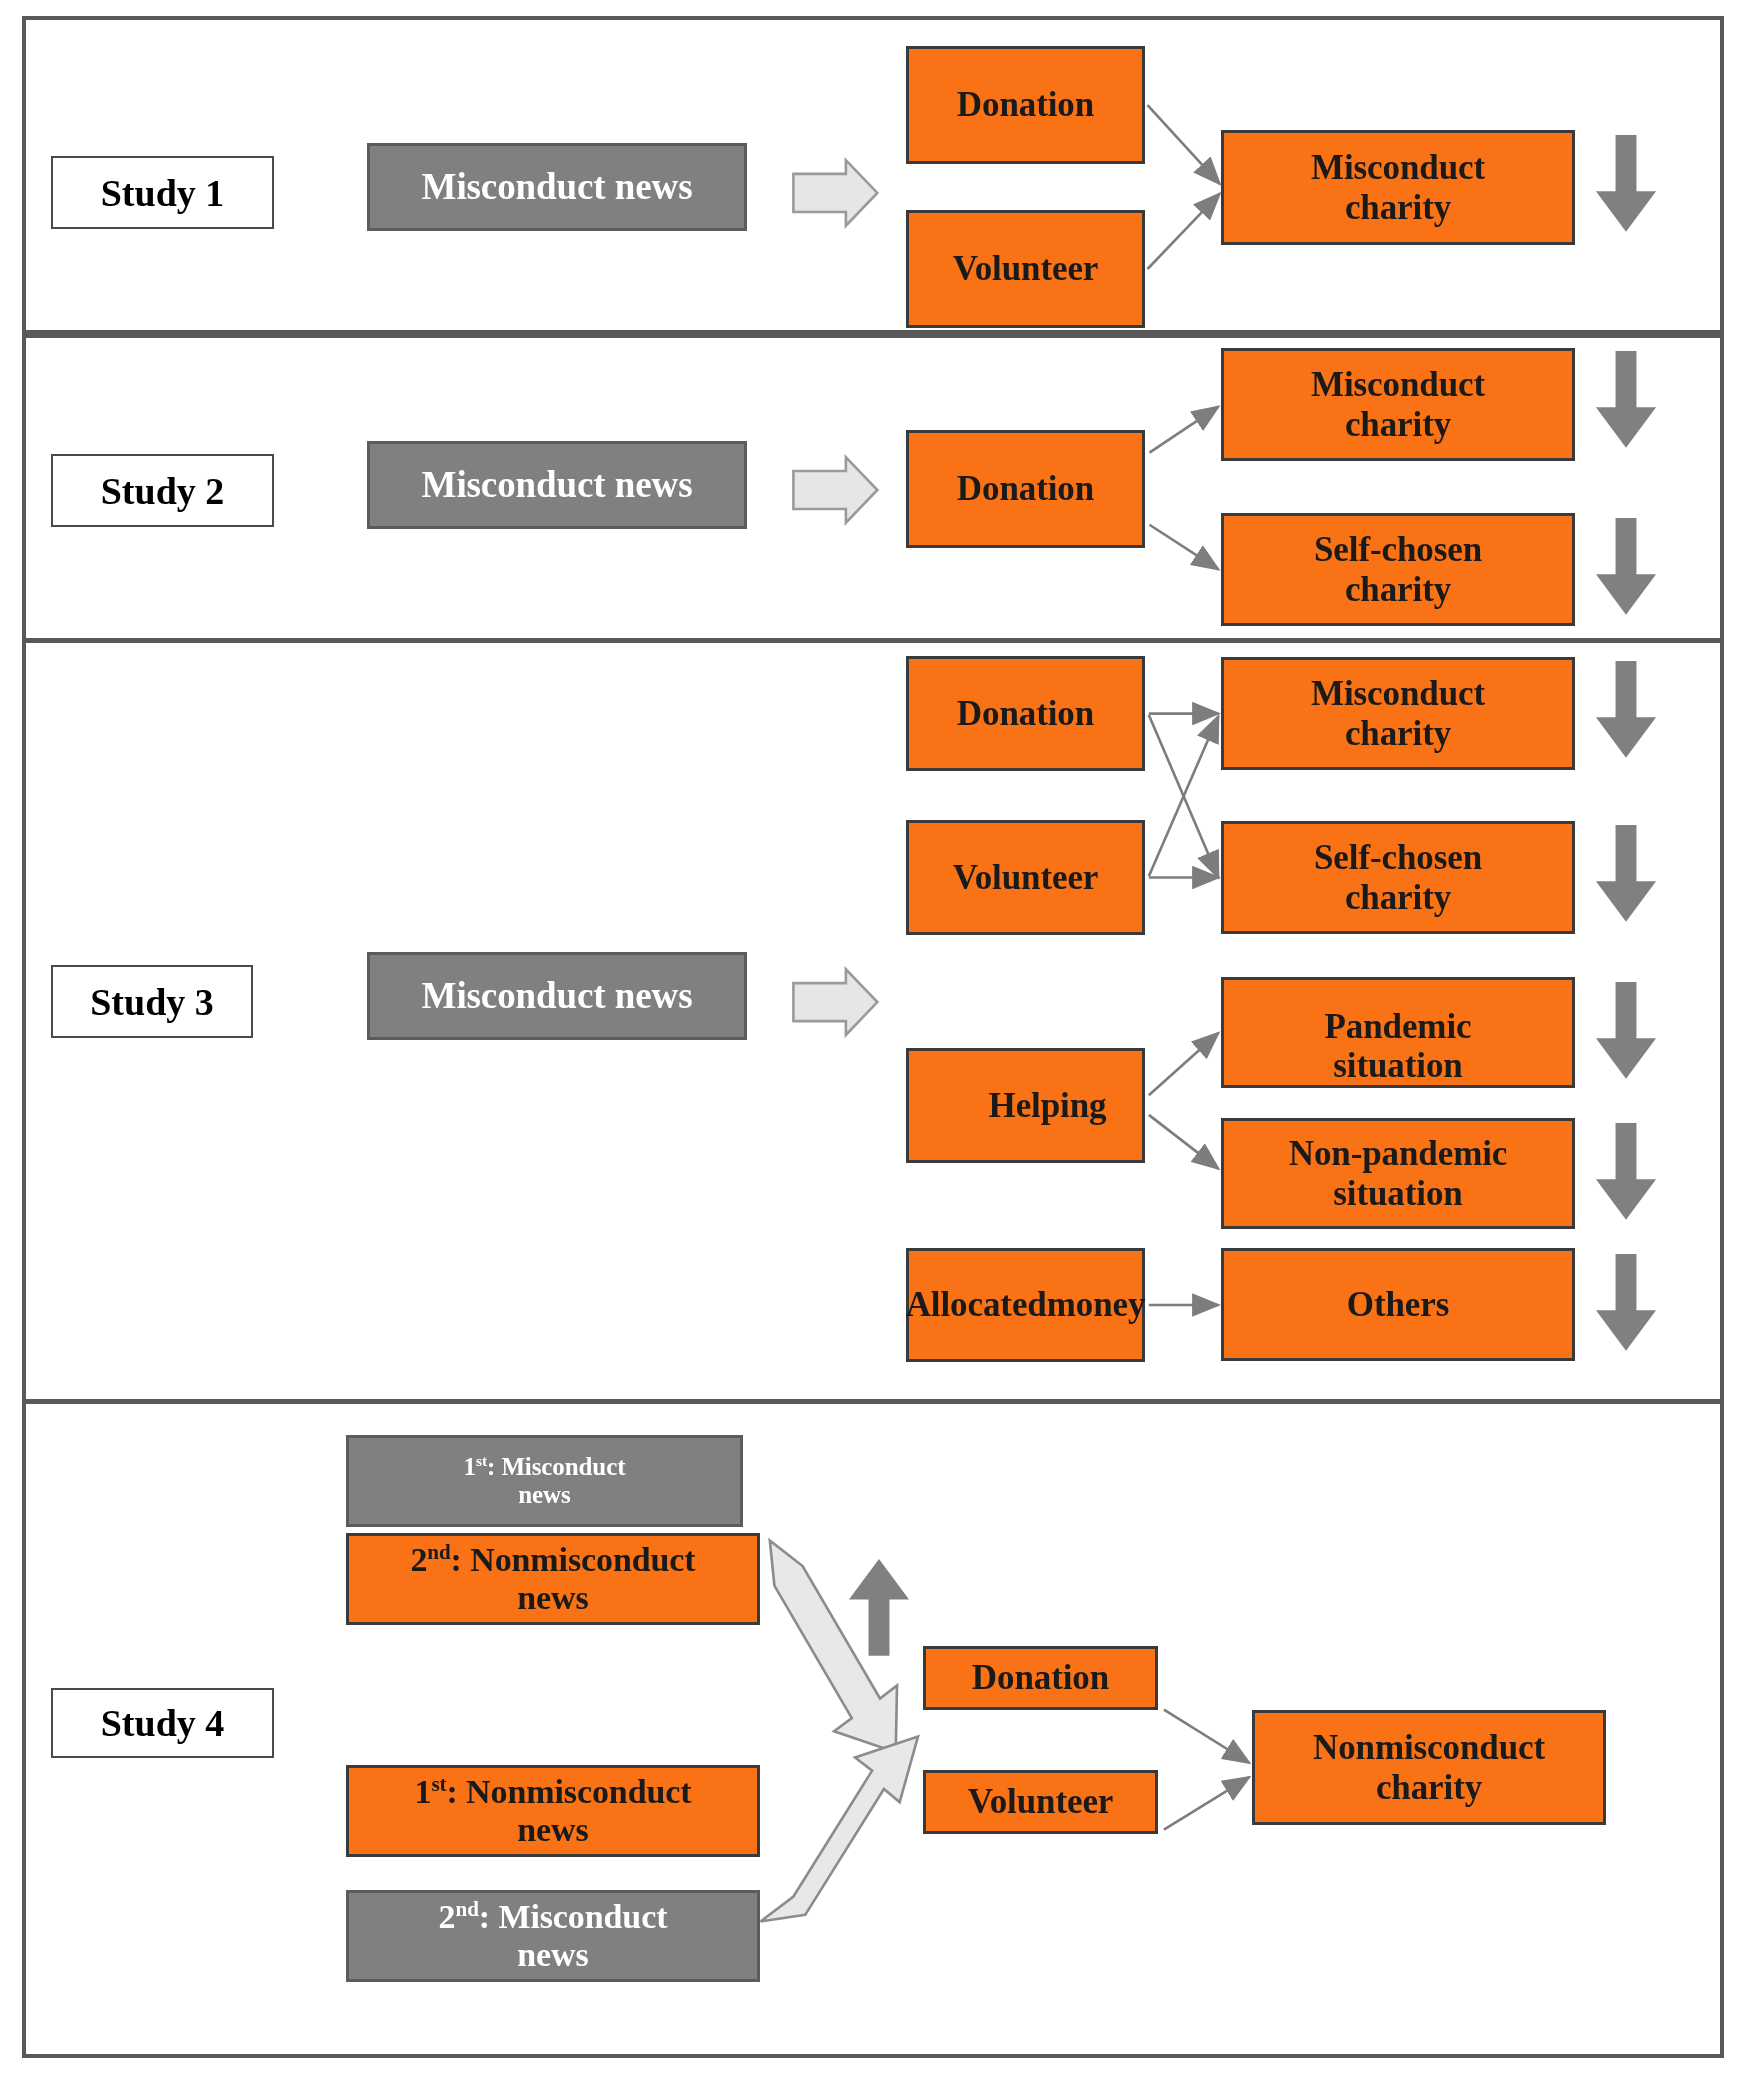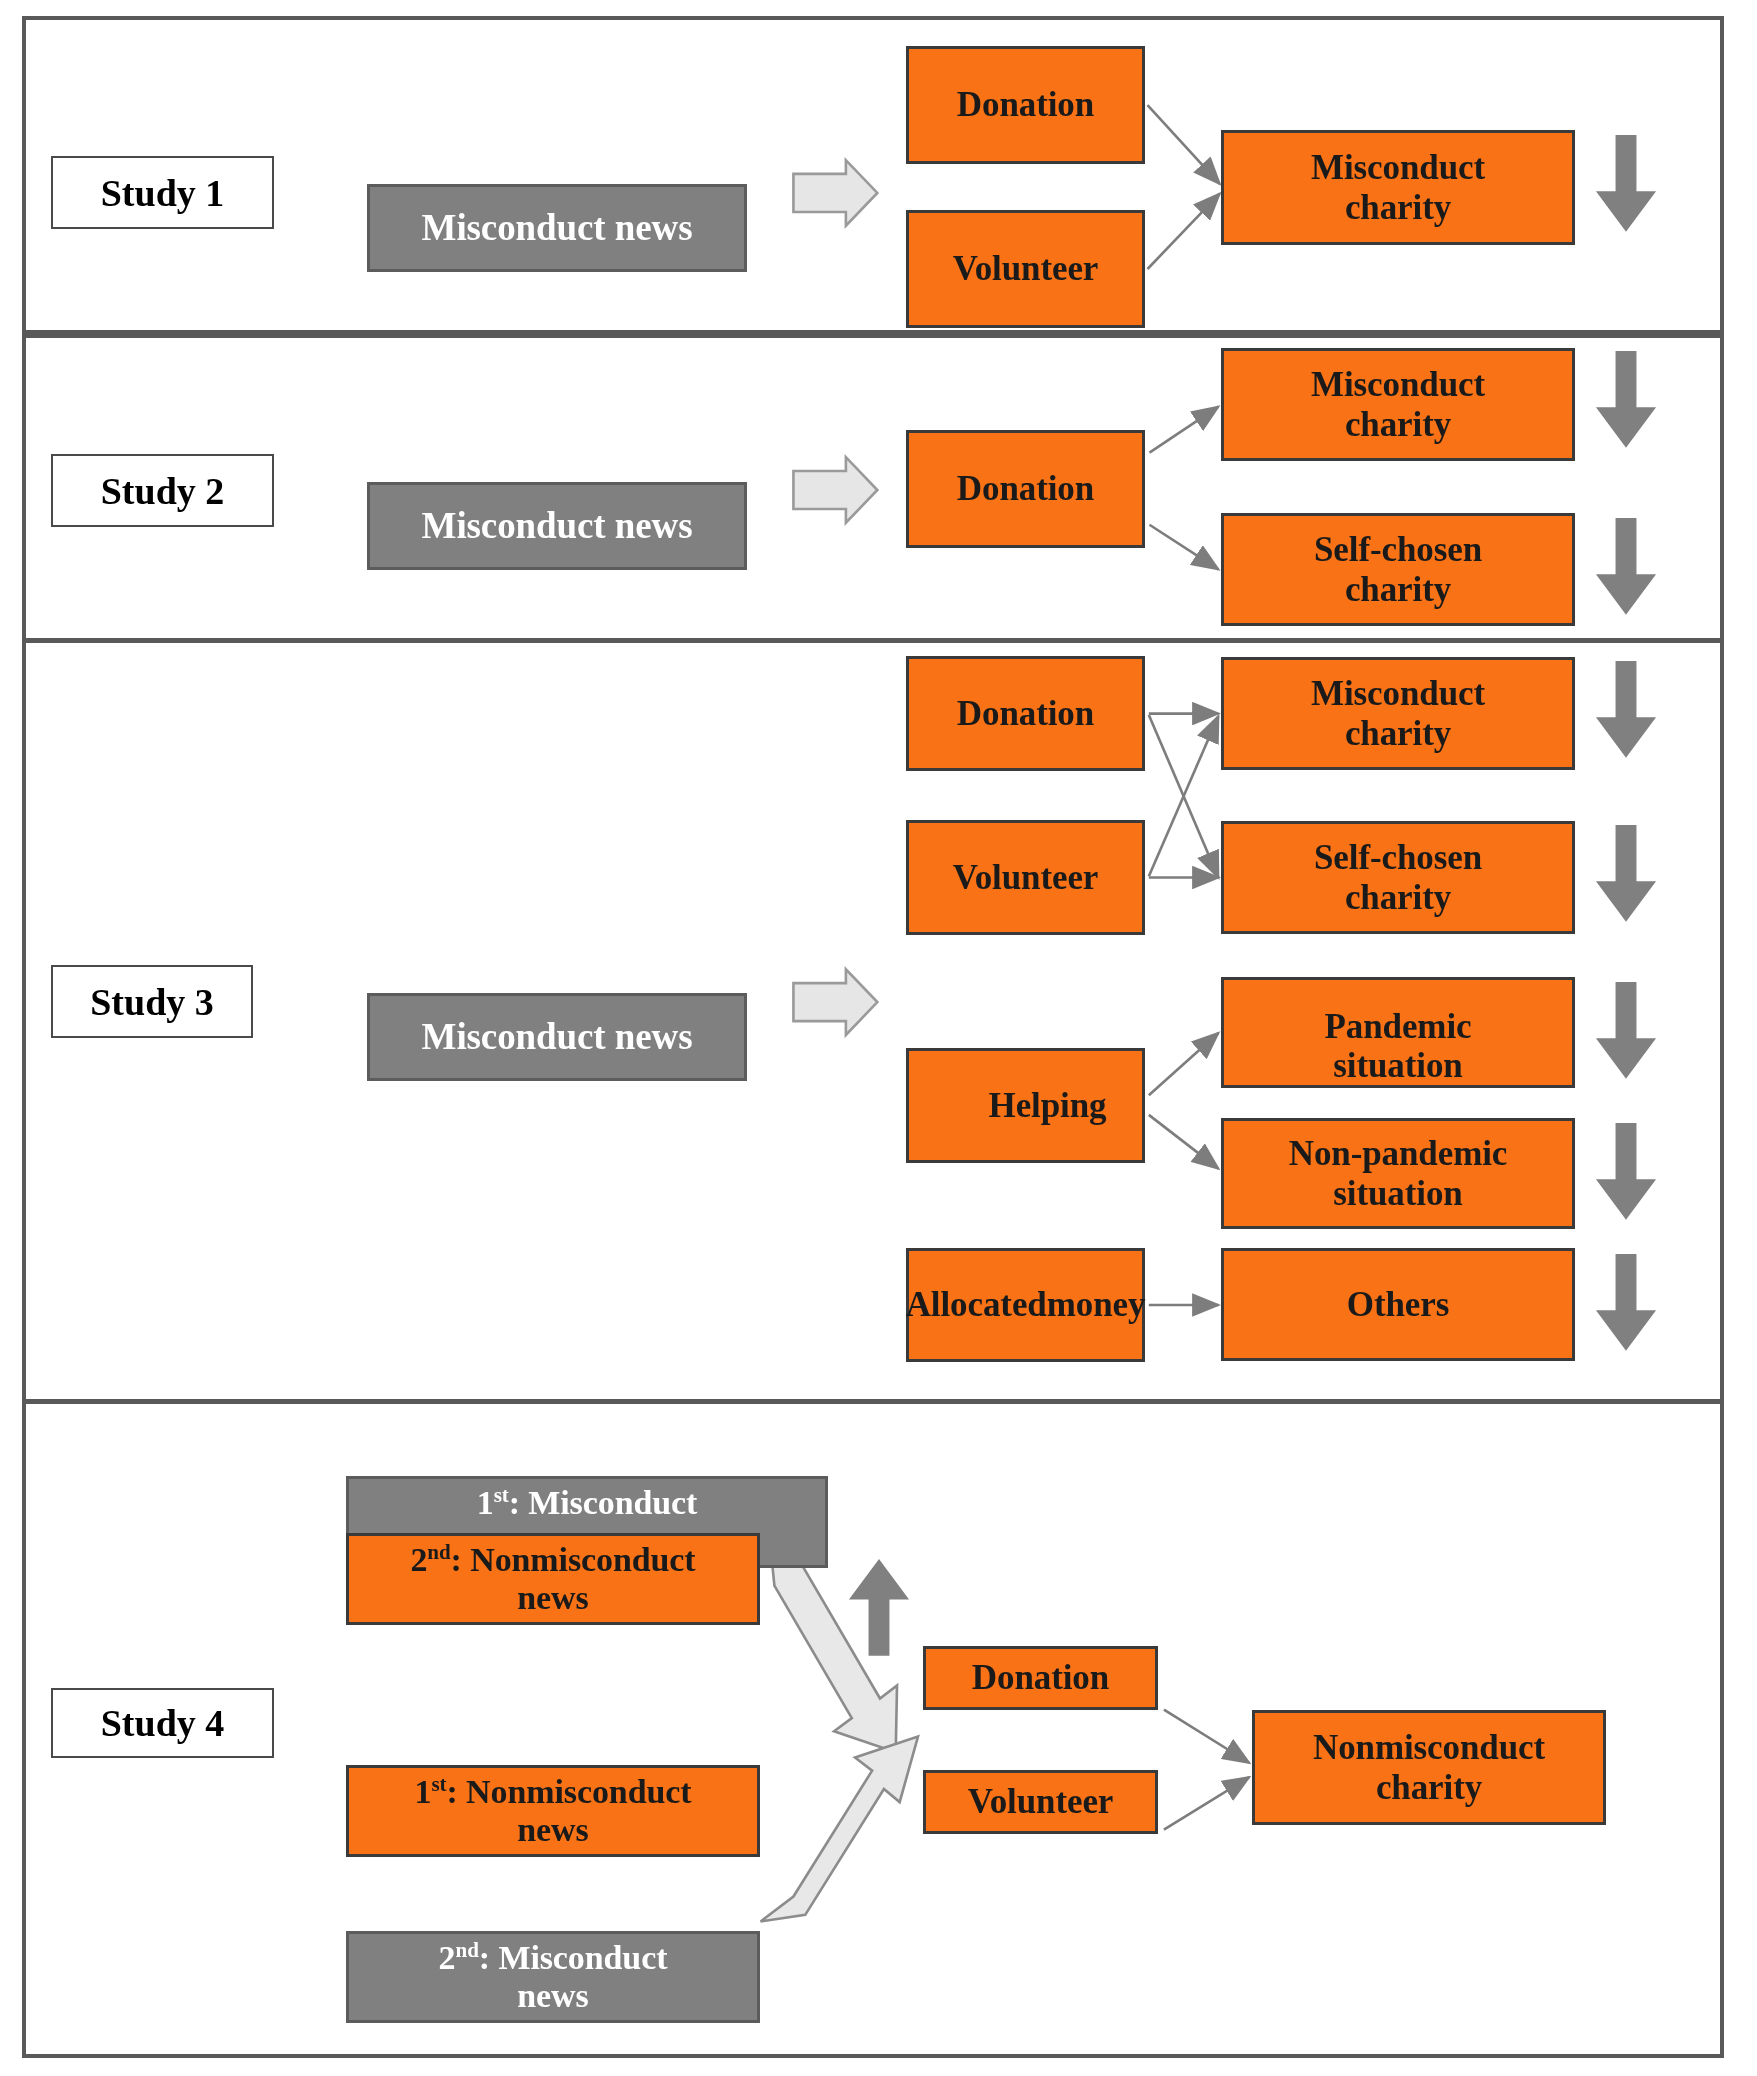--- a/index.html
+++ b/index.html
@@ -9,21 +9,21 @@
   
   #frame{position:absolute;left:22px;top:15.7px;width:1702px;height:2042px;
          border:4.6px solid #595959;box-sizing:border-box;background:#fff;}
 
   .divider{position:absolute;left:22px;width:1702px;background:#595959;}
 
   
   .box{position:absolute;box-sizing:border-box;border:3.3px solid #3a3a3a;background:#f97316;
        color:#1a1a1a;font-weight:bold;display:flex;align-items:center;justify-content:center;
        text-align:center;line-height:1.12;letter-spacing:-0.1px;}
-  .box.gray{background:#808080;border-color:#5c5c5c;color:#ffffff;margin-top:41px;}
+  .box.gray{background:#808080;border-color:#5c5c5c;color:#ffffff;}
 
   
   .studylabel{position:absolute;box-sizing:border-box;border:2.6px solid #4a4a4a;background:#fff;
        display:flex;align-items:center;justify-content:center;font-weight:bold;color:#000;}
 
   
   #links{position:absolute;left:0;top:0;width:1758px;height:2077px;pointer-events:none;}
 
   
   .vArrow{position:absolute;}
@@ -202,21 +202,21 @@
     <path d="M34,0 L66,0 L66,86 L96,86 L50,148 L4,86 L34,86 Z" fill="#808080"></path>
   </svg>
   <svg class="vArrow" style="left:1593px;top:1254px;" width="66" height="98" viewBox="0 0 100 150">
     <path d="M34,0 L66,0 L66,86 L96,86 L50,148 L4,86 L34,86 Z" fill="#808080"></path>
   </svg>
 
   <div class="studylabel" style="left:51px;top:1688px;width:223px;height:70px;font-size:38px;">
     <span>Study 4</span>
   </div>
 
-  <div class="box gray" style="left:346px;top:1435px;width:482px;height:92px;font-size:34px;flex-direction:column;">
+  <div class="box gray" style="left:346px;top:1435px;width:397px;height:92px;font-size:25px;flex-direction:column;">
     <span>
       <span>1</span><sup>st</sup><span>: Misconduct</span>
     </span>
     <span>news</span>
   </div>
 
   <div class="box" style="left:346px;top:1533px;width:414px;height:92px;font-size:34px;flex-direction:column;">
     <span>
       <span>2</span><sup>nd</sup><span>: Nonmisconduct</span>
     </span>

